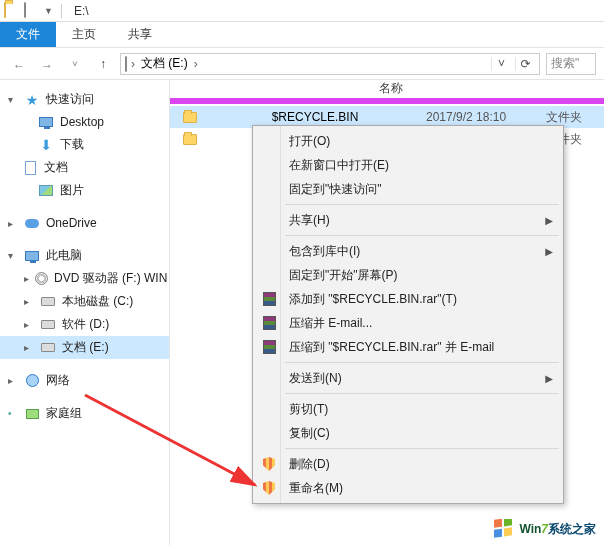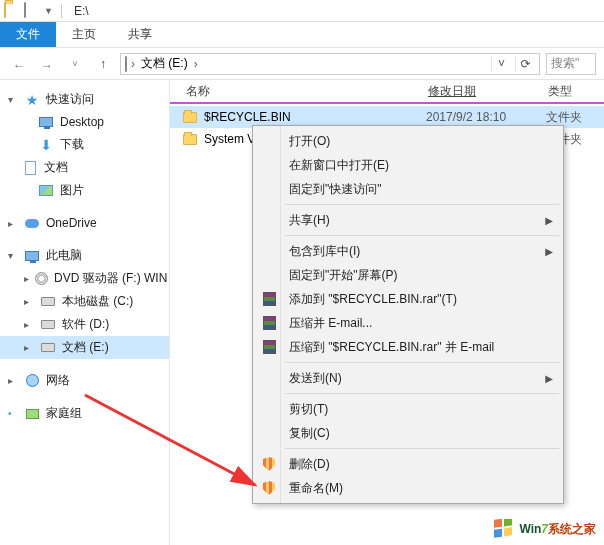--- a/index.html
+++ b/index.html
@@ -25,47 +25,47 @@
 
 .body { display: flex; height: calc(545px - 22px - 26px - 32px); }
 .sidebar { width: 170px; border-right: 1px solid #e5e5e5; padding: 8px 0; overflow: hidden; }
 .nav-item { display: flex; align-items: center; gap: 6px; padding: 3px 8px 3px 22px; color: #222; white-space: nowrap; }
 .nav-item .exp { width: 10px; margin-left: -14px; color: #666; font-size: 10px; }
 .nav-item.sel { background: #cce8ff; }
 .nav-item .ic { width: 16px; height: 16px; display: inline-flex; align-items: center; justify-content: center; }
 .nav-spacer { height: 10px; }
 
 .main { flex: 1; position: relative; }
-.col-headers { height: 24px; display: flex; align-items: center; border-bottom: 2px solid #d946ef; color: #444; }
+.col-headers { height: 24px; display: flex; align-items: center; border-bottom: 6px solid #d946ef; color: #444; flex-direction: column; }
 .col-headers .ch { padding: 0 8px; }
 .ch-name { flex: 0 0 250px; padding-left: 16px !important; }
 .ch-date { flex: 0 0 120px; text-decoration: underline; }
 .ch-type { flex: 1; }
 
 .filelist { padding: 2px 0; }
 .file-row { display: flex; align-items: center; height: 22px; }
 .file-row.sel { background: #cce8ff; }
 .file-row .f-ic { width: 16px; height: 16px; margin: 0 6px 0 12px; display: inline-flex; align-items: center; justify-content: center; }
-.file-row .f-name { flex: 0 0 222px; }
+.file-row .f-name { flex: 0 0 222px; text-align: center; }
 .file-row .f-date { flex: 0 0 120px; color: #555; }
 .file-row .f-type { flex: 1; color: #555; }
 
 .ctx-menu { position: absolute; left: 252px; top: 125px; width: 312px; background: #f2f2f2; border: 1px solid #aaa; box-shadow: 2px 2px 6px rgba(0,0,0,.25); padding: 3px 2px; }
 .ctx-gutter { position: absolute; left: 0; top: 0; bottom: 0; width: 28px; border-right: 1px solid #e0e0e0; background: #f2f2f2; }
 .ctx-item { position: relative; display: flex; align-items: center; height: 24px; padding-left: 34px; padding-right: 18px; color: #222; }
 .ctx-item .arrow { position: absolute; right: 8px; color: #555; font-size: 10px; }
 .ctx-item .ci-ic { position: absolute; left: 6px; width: 16px; height: 16px; display: flex; align-items: center; justify-content: center; }
 .ctx-sep { height: 1px; background: #d8d8d8; margin: 3px 2px 3px 30px; position: relative; }
 
 .annot-arrow { position: absolute; pointer-events: none; }
 
 .watermark { position: absolute; right: 8px; bottom: 6px; display: flex; align-items: center; gap: 4px; font-weight: bold; }
 .watermark .wm-win { color: #14532d; }
 .watermark .wm-seven { color: #6bb52a; font-style: italic; }
-.watermark .wm-cn { color: #c2410c; }
+.watermark .wm-cn { color: #0c4a6e; }
 
 
 .i-folder { width: 14px; height: 11px; background: #ffd666; border: 1px solid #e0b24a; border-radius: 1px; position: relative; }
 .i-folder::before { content: ""; position: absolute; top: -3px; left: 0; width: 6px; height: 3px; background: #ffd666; border: 1px solid #e0b24a; border-bottom: none; border-radius: 1px 1px 0 0; }
 .i-monitor { width: 14px; height: 10px; border: 1px solid #3a7bbf; background: #7fb6e6; position: relative; }
 .i-monitor::after { content: ""; position: absolute; bottom: -3px; left: 4px; width: 6px; height: 2px; background: #3a7bbf; }
 .i-disc { width: 13px; height: 13px; border: 1px solid #888; border-radius: 50%; background: radial-gradient(circle,#fff 35%,#ccc 36%,#bbb 60%,#eee 61%); }
 .i-drive { width: 14px; height: 9px; background: #dcdcdc; border: 1px solid #888; border-radius: 1px; }
 .i-doc { width: 11px; height: 14px; background: #fff; border: 1px solid #7aa6d6; position: relative; }
 .i-star { color: #3a9bdc; font-size: 14px; line-height: 1; }

